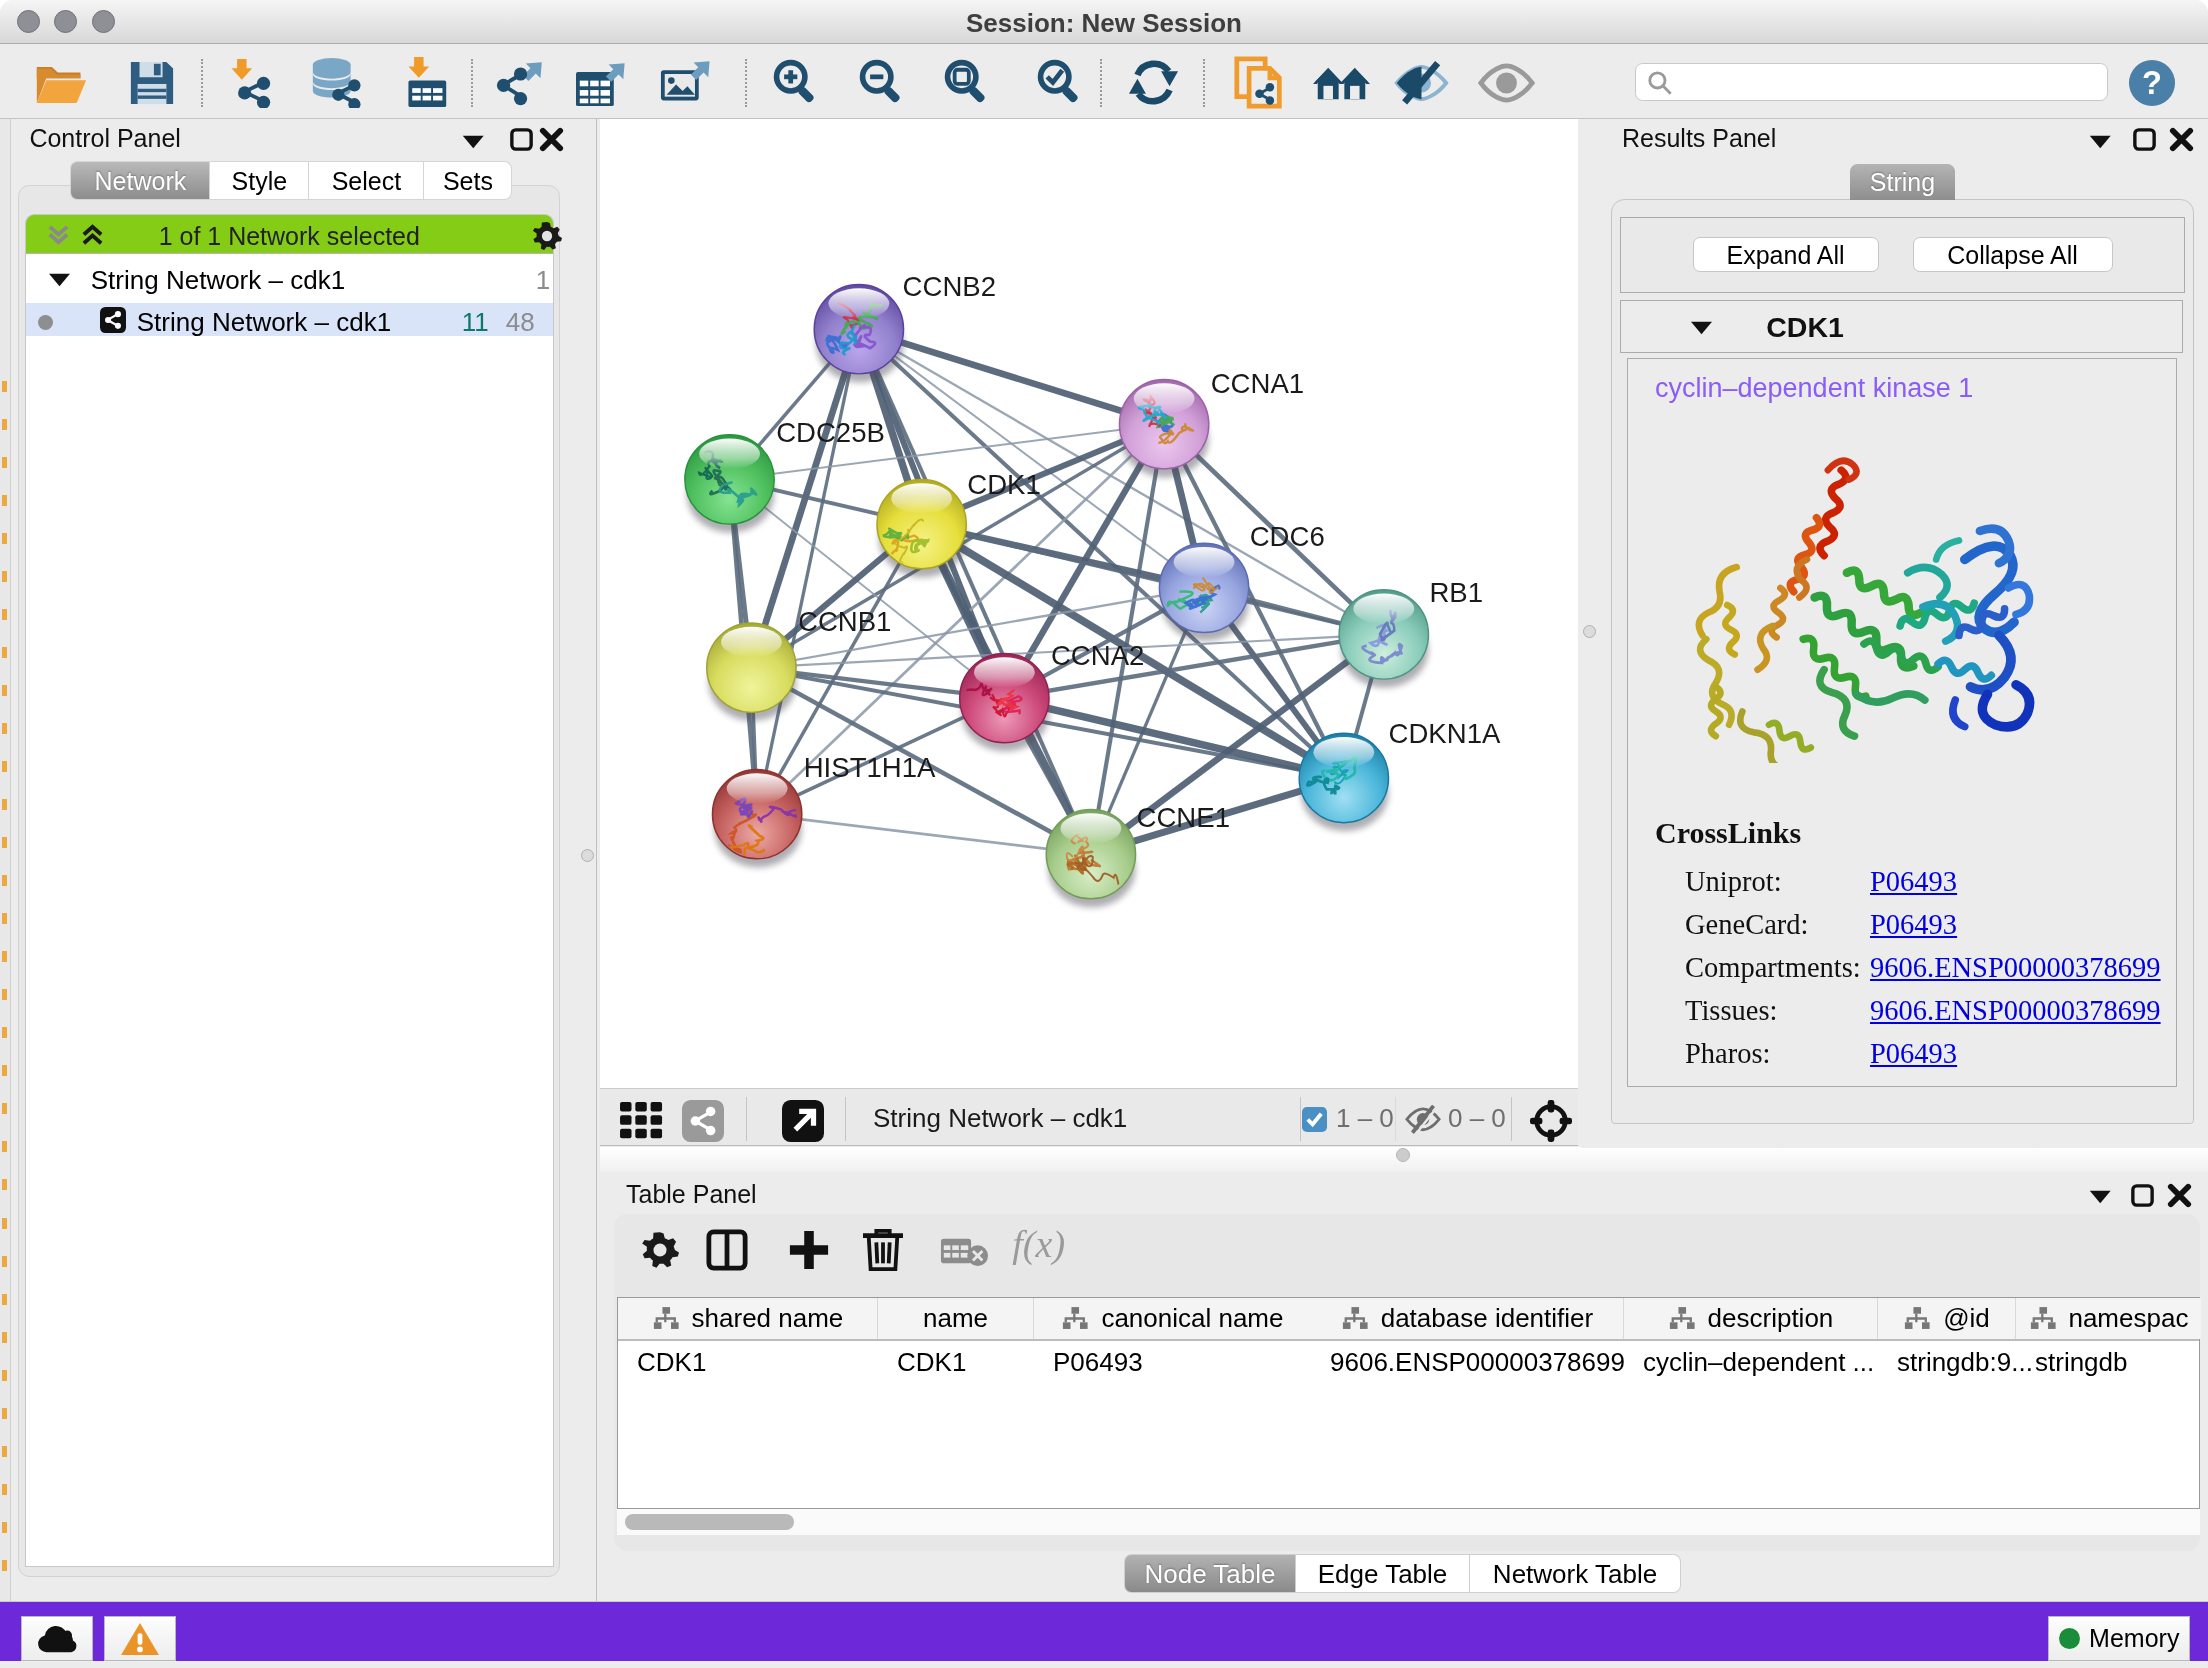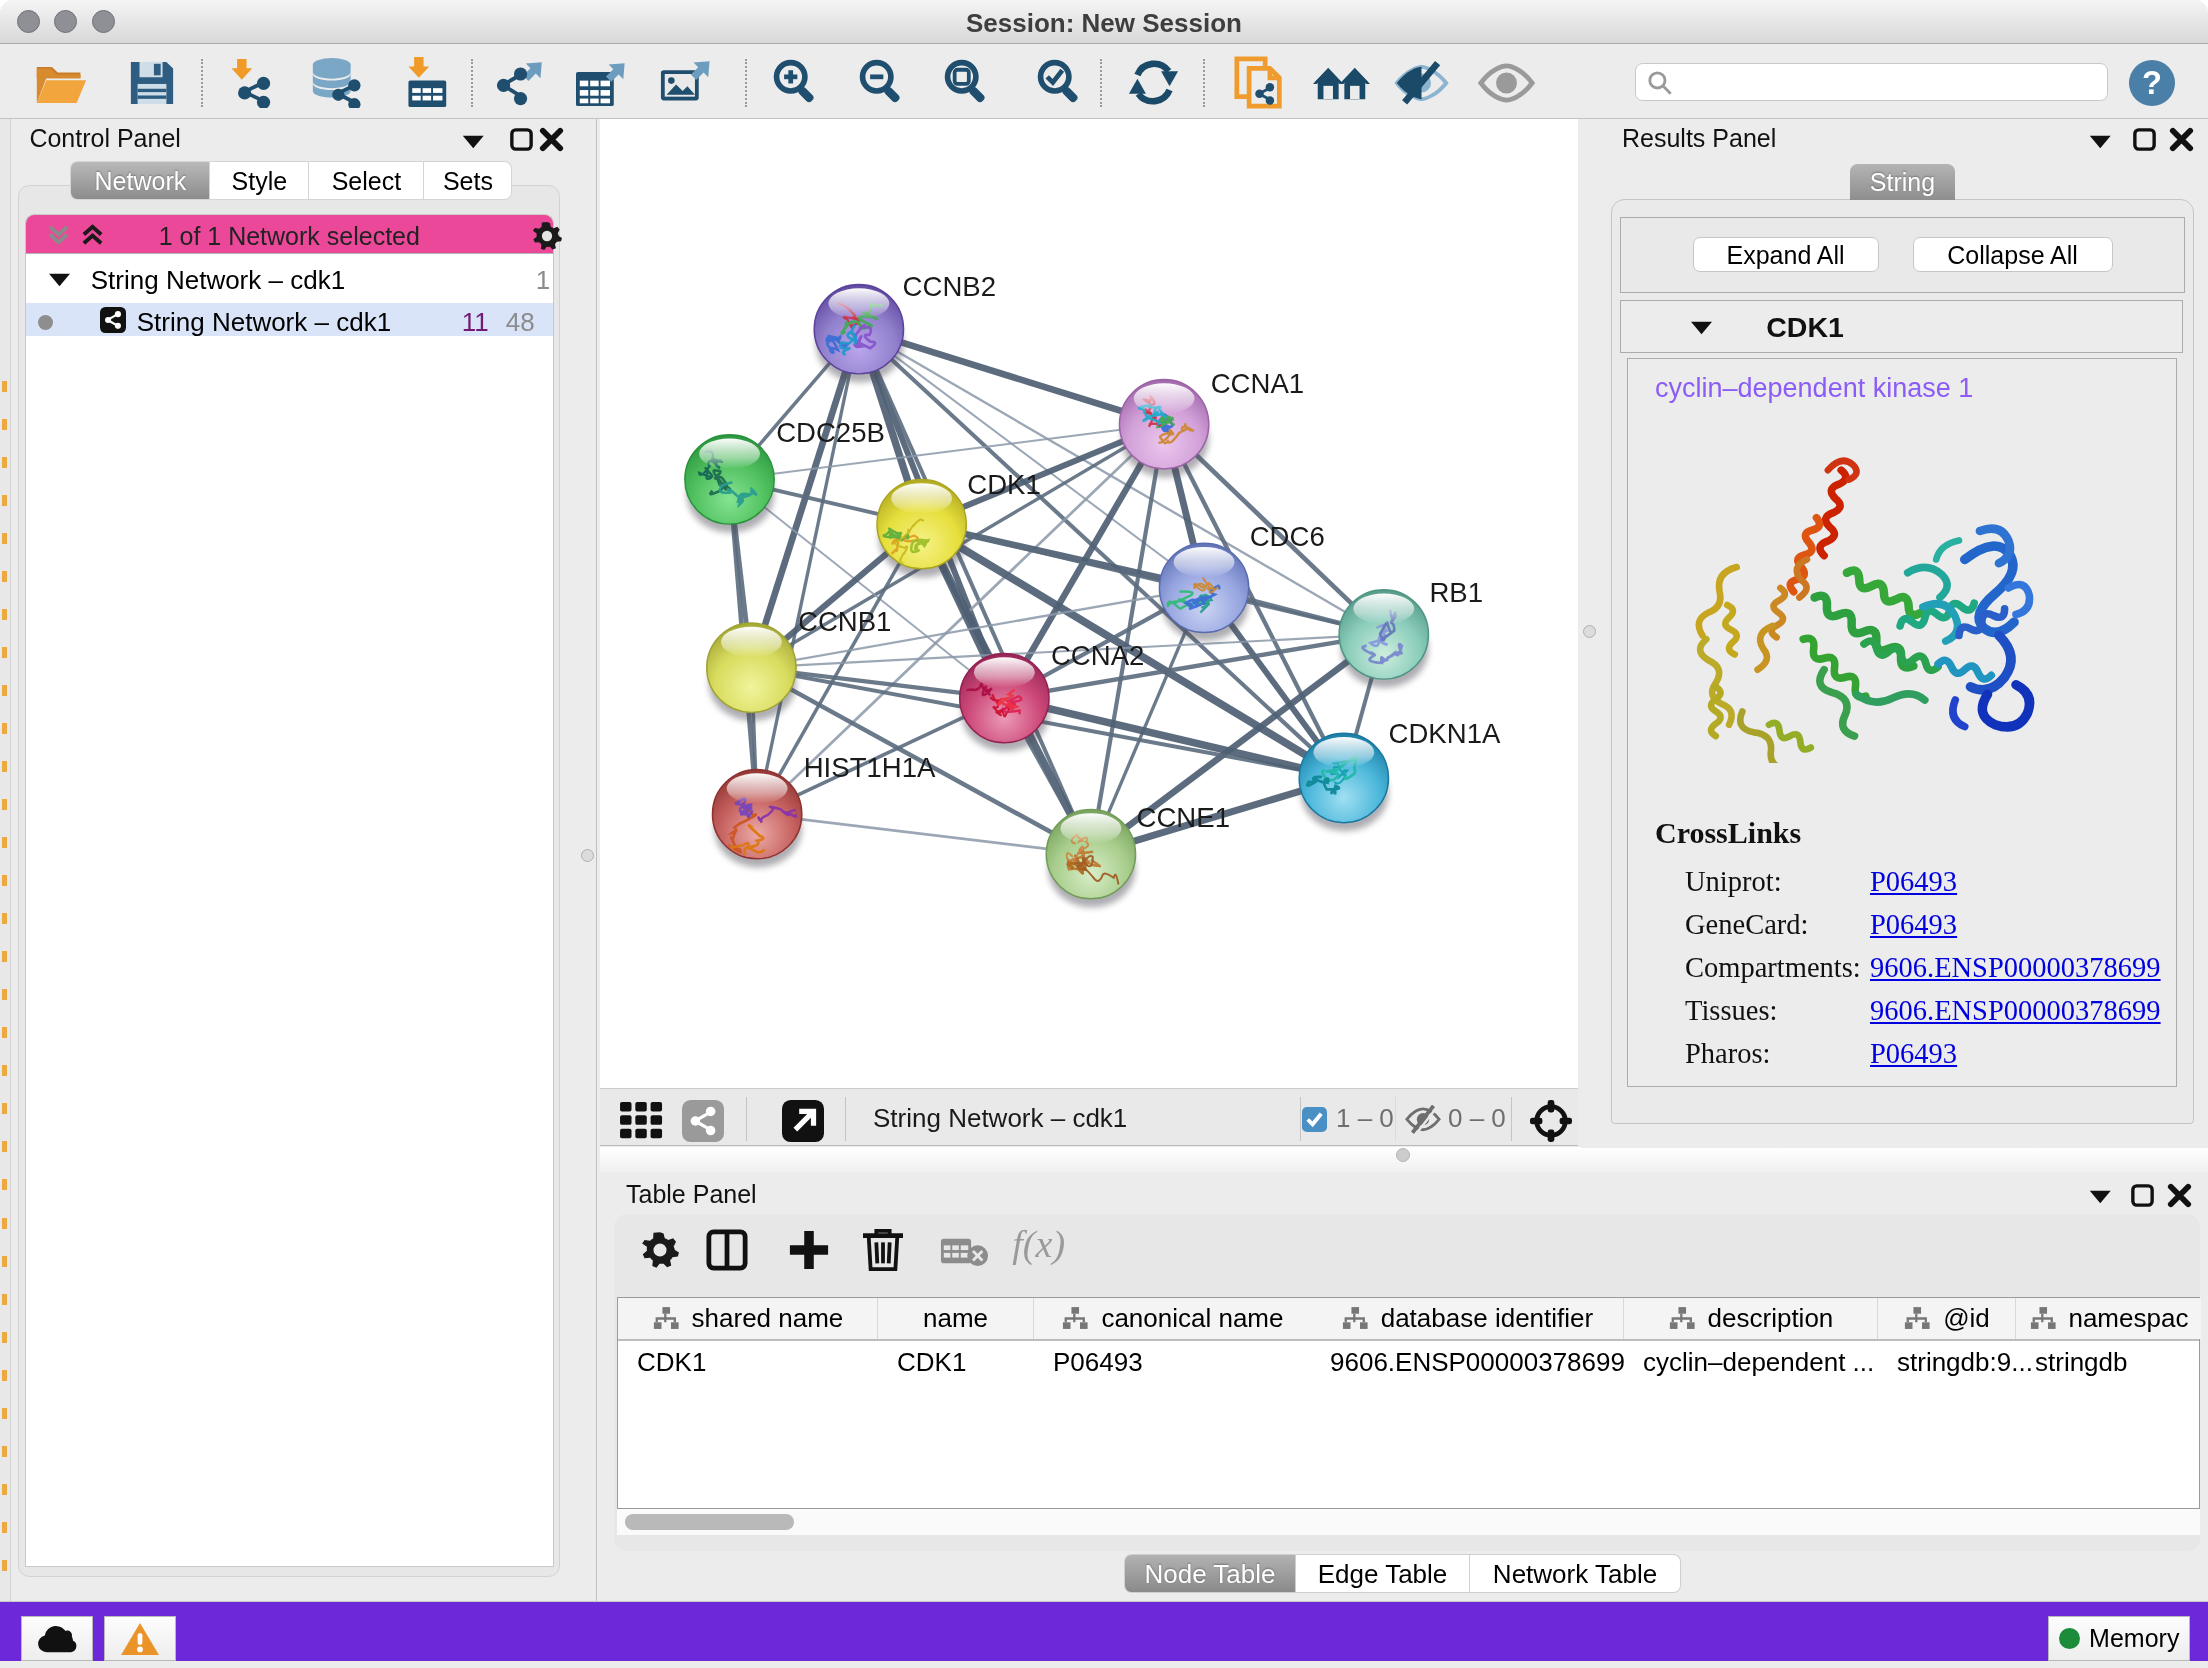--- a/index.html
+++ b/index.html
@@ -30,21 +30,21 @@
 #cp { position:absolute; left:12.4px; top:119px; width:585px; height:1482px; background:#ececec; border-right:1.9px solid #c0c0c0; }
 .paneltitle { font-size:25px; color:#111; }
 #cp-inner { position:absolute; left:5.7px; top:66px; width:542px; height:1392px; background:#e7e7e7;
   border:1px solid #d2d2d2; border-radius:11.4px; }
 .tabrow { position:absolute; display:flex; }
 .tab { height:39px; line-height:39px; text-align:center; font-size:25px; background:#ffffff; color:#000;
   border:1px solid #d5d5d5; border-left:none; }
 .tab.first { border-left:1px solid #d5d5d5; border-radius:7.6px 0 0 7.6px; }
 .tab.last { border-radius:0 7.6px 7.6px 0; }
 .tab.sel { background:linear-gradient(#b9b9b9,#8c8c8c); color:#fff; text-shadow:0 -1px 1.9px rgba(0,0,0,.3); }
-#cp-subhdr { position:absolute; left:12.4px; top:95px; width:529px; height:40px; background:#ec4899;
+#cp-subhdr { position:absolute; left:12.4px; top:95px; width:529px; height:40px; background:#84cc16;
   border:1px solid #c8c8c8; border-bottom:1px solid #b5b5b5; border-radius:9.5px 9.5px 0 0;
   font-size:25px; color:#222; }
 #cp-list { position:absolute; left:12.4px; top:135px; width:529px; height:1313px; background:#ffffff;
   border:1px solid #c8c8c8; border-top:none; }
 .cprow { position:relative; width:100%; height:38px; font-size:26px; color:#000; }
 .cprow.sel { background:#d9e4f9; }
 
 
 #canvas { position:absolute; left:600px; top:119px; width:978px; height:969px; background:#ffffff; }
 #netbar { position:absolute; left:600px; top:1088px; width:978px; height:58px; background:#e9e9e9;
@@ -402,21 +402,21 @@
             <rect x="0" y="0" width="29" height="29" rx="6" fill="#111"></rect>
             <g fill="#fff">
               <circle cx="20" cy="8" r="3.4"></circle>
               <circle cx="9" cy="14.5" r="3.4"></circle>
               <circle cx="20" cy="21" r="3.4"></circle>
               <rect x="8" y="10" width="13" height="2.4" transform="rotate(-29 14 11)"></rect>
               <rect x="8" y="16.5" width="13" height="2.4" transform="rotate(29 14 18)"></rect>
             </g>
           </svg>
         <div class="abs" style="left:111px;top:3.8px;">String Network – cdk1</div>
-        <div class="abs" style="left:436px;top:3.8px;color:#701a75;">11</div>
+        <div class="abs" style="left:436px;top:3.8px;color:#0f766e;">11</div>
         <div class="abs" style="left:480px;top:3.8px;color:#8c8c8c;">48</div>
       </div>
     </div>
   </div>
 
   <div id="canvas">
     <svg id="net" width="978" height="969" viewBox="0 0 1028 1019">
 <defs>
 <filter id="blur" x="-50%" y="-50%" width="200%" height="200%">
             <feGaussianBlur stdDeviation="3.5"></feGaussianBlur>

